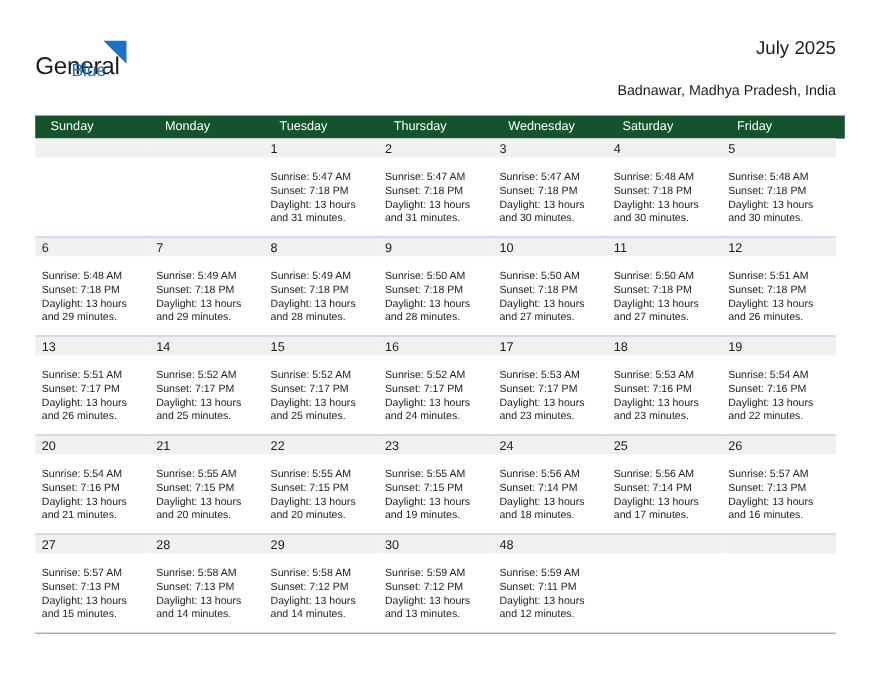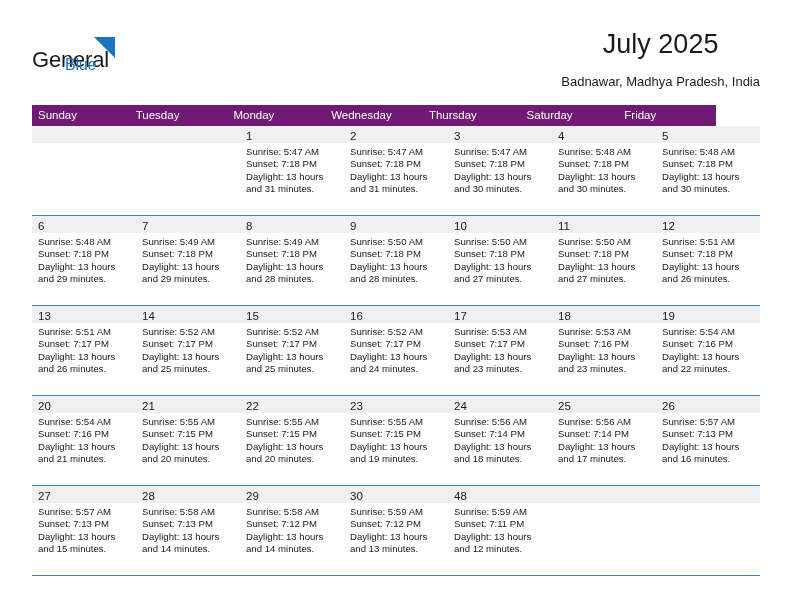--- a/index.html
+++ b/index.html
@@ -63,48 +63,48 @@
     color: #1b73c4;
     font-family: "Liberation Sans", sans-serif;
   }
   .title-block {
     position: absolute;
     right: 0px;
     top: 0px;
     text-align: right;
   }
   .cal-title {
-    font-size: 27px;
+    font-size: 17px;
     color: #1b1b1b;
     line-height: 32px;
     white-space: nowrap;
     font-weight: normal;
     margin: 0;
-    text-align: center;
   }
   .cal-location {
     font-size: 13px;
     color: #1b1b1b;
     line-height: 20px;
     white-space: nowrap;
     margin-top: 12px;
   }
 
   
   .calendar {
     position: absolute;
     left: 32px;
     top: 105px;
     width: 728px;
   }
   .dow-row {
     display: flex;
-    width: 684px;
+    width: 736px;
     height: 21px;
-    background: #701a75;
+    background: #14532d;
+    justify-content: flex-end;
   }
   .dow-cell {
     width: 104px;
     box-sizing: border-box;
     padding-left: 6px;
     color: #ffffff;
     font-size: 11.5px;
     line-height: 21px;
     white-space: nowrap;
     overflow: hidden;
@@ -131,21 +131,21 @@
     box-sizing: border-box;
     padding-left: 6px;
   }
   .day-num {
     font-size: 11.5px;
     line-height: 17px;
     color: #1b1b1b;
   }
   .day-info {
     padding-left: 6px;
-    padding-top: 3px;
+    padding-top: 13px;
   }
   .day-info div {
     font-size: 9.6px;
     line-height: 12.4px;
     color: #1b1b1b;
     white-space: nowrap;
   }
   .empty .day-num-band {
     background: #f0f0f0;
   }
@@ -166,24 +166,24 @@
     <div class="title-block">
       <div class="cal-title">July 2025</div>
       <div class="cal-location">Badnawar, Madhya Pradesh, India</div>
     </div>
 
   </div>
 
   <div class="calendar">
     <div class="dow-row">
         <div class="dow-cell">Sunday</div>
+        <div class="dow-cell">Monday</div>
         <div class="dow-cell">Tuesday</div>
-        <div class="dow-cell">Monday</div>
+        <div class="dow-cell">Thursday</div>
         <div class="dow-cell">Wednesday</div>
-        <div class="dow-cell">Thursday</div>
         <div class="dow-cell">Saturday</div>
         <div class="dow-cell">Friday</div>
       </div>
     <div id="weeks-container">
         <div class="week-row">
           <div class="day-cell empty">
             <div class="day-num-band"><span class="day-num"></span></div>
             <div class="day-info"></div>
           </div>
           <div class="day-cell empty">

